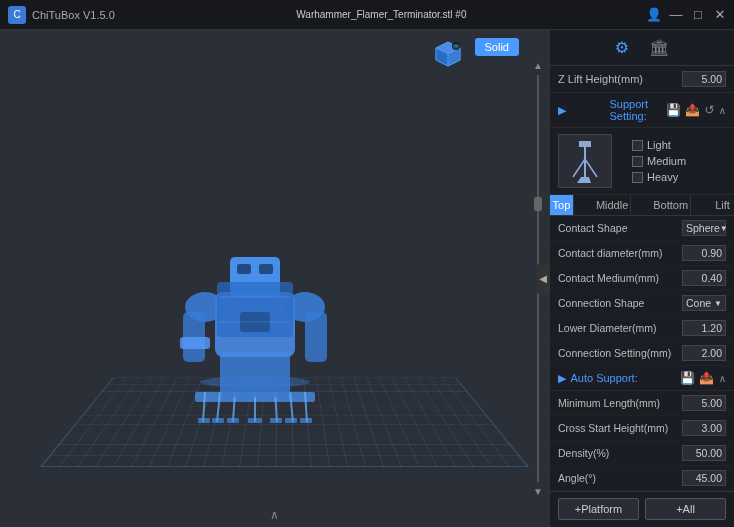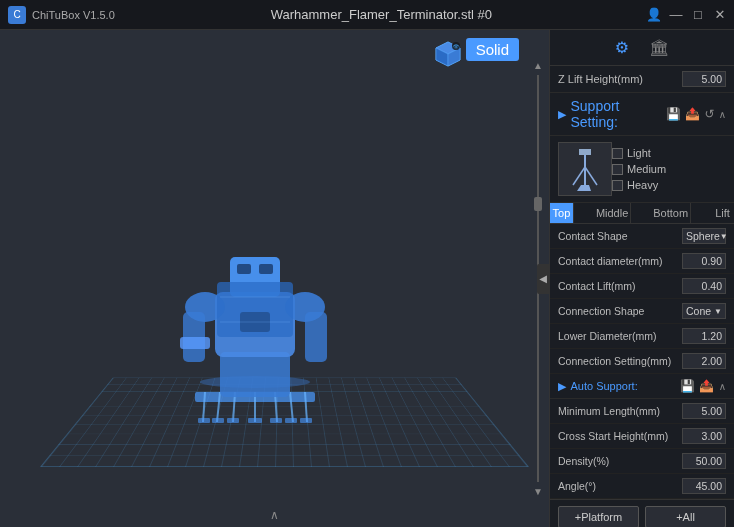--- a/index.html
+++ b/index.html
@@ -37,21 +37,21 @@
       align-items: center;
       justify-content: center;
       font-size: 10px;
       color: #fff;
     }
     #app-title {
       font-size: 11px;
       color: #aaa;
     }
     #window-title {
-      font-size: 13px;
+      font-size: 10px;
       color: #ccc;
       flex: 1;
       text-align: center;
     }
     #window-controls {
       display: flex;
       gap: 10px;
       align-items: center;
     }
     .win-btn {
@@ -151,21 +151,21 @@
     
     #solid-btn {
       position: absolute;
       top: 8px;
       right: 30px;
       background: #4a9aff;
       color: #fff;
       border: none;
       padding: 3px 10px;
       border-radius: 3px;
-      font-size: 15px;
+      font-size: 11px;
       cursor: pointer;
     }
 
     
     #cube-icon-area {
       position: absolute;
       top: 8px;
       right: 85px;
       display: flex;
       align-items: center;
@@ -217,35 +217,36 @@
 
     
     #support-header {
       display: flex;
       align-items: center;
       gap: 4px;
       padding: 5px 8px;
       border-bottom: 1px solid #2a2a2a;
     }
     #support-label {
-      font-size: 14px;
+      font-size: 11px;
       color: #4a9aff;
       flex: 1;
+      margin-left: 39px;
     }
     .header-icon {
       color: #888;
       font-size: 12px;
       cursor: pointer;
     }
 
     
     #support-preview {
       display: flex;
       padding: 6px 8px;
-      gap: 0;
+      gap: 20px;
       border-bottom: 1px solid #2a2a2a;
     }
     #preview-image {
       width: 54px;
       height: 54px;
       background: #2a2d35;
       border: 1px solid #444;
       display: flex;
       align-items: center;
       justify-content: center;
@@ -548,21 +549,21 @@
       <div class="setting-value">
         <span>Sphere</span>
         <span style="font-size:8px;">▼</span>
       </div>
     </div>
     <div class="setting-row">
       <span class="setting-label">Contact diameter(mm)</span>
       <input class="setting-input" type="text" value="0.90" style="">
     </div>
     <div class="setting-row">
-      <span class="setting-label">Contact Lift(mm)</span>
+      <span class="setting-label">Contact Medium(mm)</span>
       <input class="setting-input" type="text" value="0.40" style="">
     </div>
     <div class="setting-row">
       <span class="setting-label">Connection Shape</span>
       <div class="setting-value">
         <span>Cone</span>
         <span style="font-size:8px;">▼</span>
       </div>
     </div>
     <div class="setting-row">

